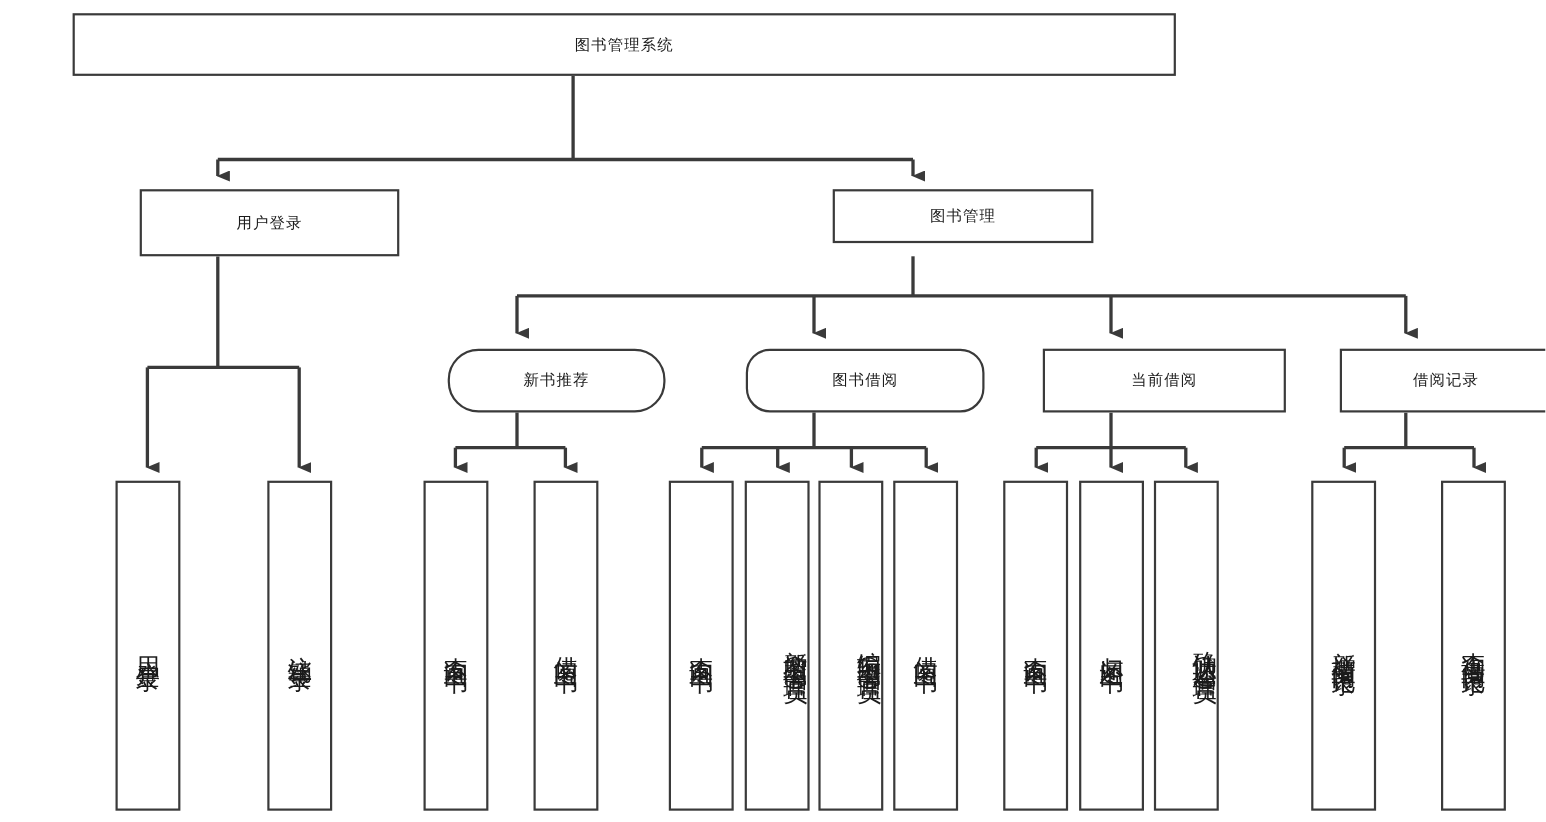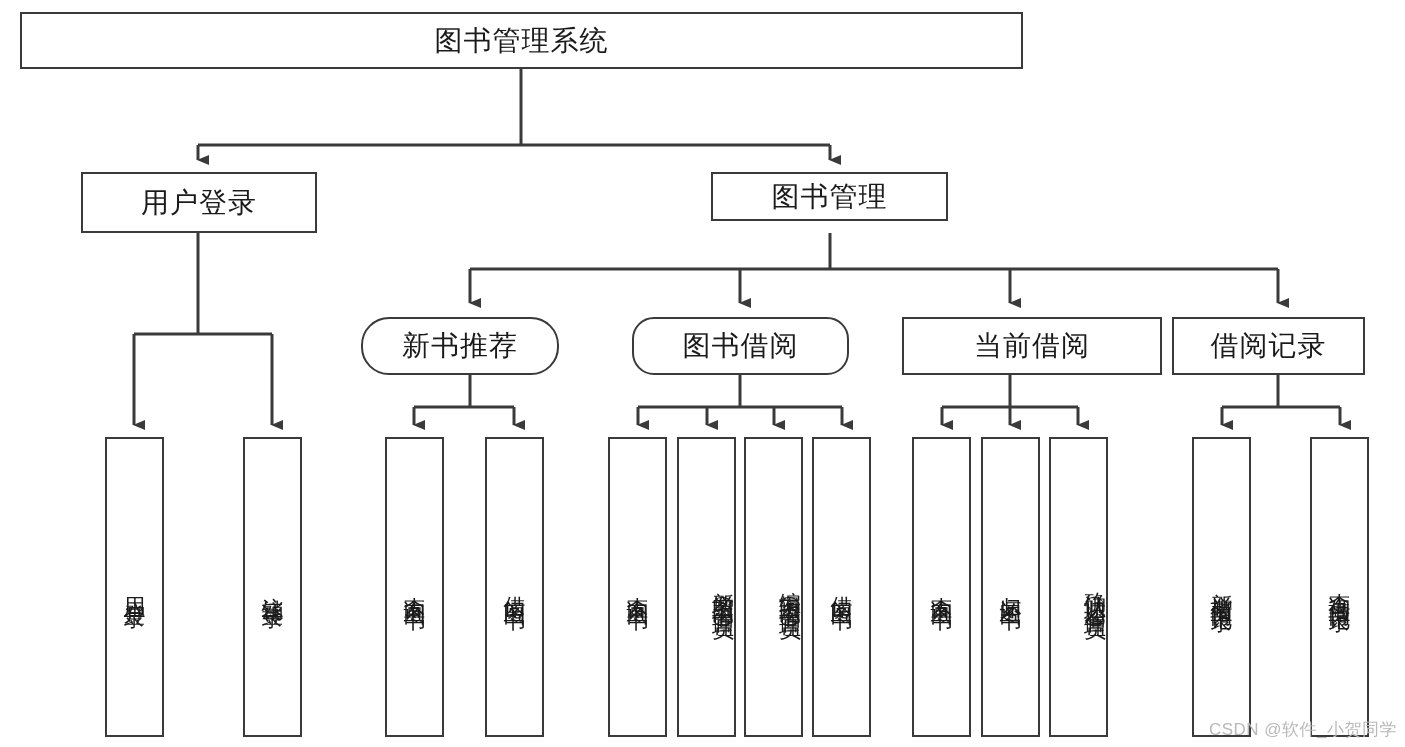--- a/index.html
+++ b/index.html
@@ -29,22 +29,23 @@
     position: absolute;
     box-sizing: border-box;
     background: #ffffff;
     border: 2px solid #3a3a3a;
     display: flex;
     align-items: center;
     justify-content: center;
     color: #1a1a1a;
   }
   .node-h {
-    font-size: 28px;
+    font-size: 14px;
     letter-spacing: 1px;
+    margin-left: 46px;
   }
   .node-v {
     writing-mode: vertical-rl;
     text-orientation: upright;
     font-size: 22px;
     letter-spacing: 4px;
     line-height: 1;
     white-space: nowrap;
     align-items: flex-start;
     justify-content: center;
@@ -129,21 +130,21 @@
   <div class="node node-h" style="left:711px; top:172px; width:237px; height:49px;">
     <span>图书管理</span>
   </div>
 
   <div class="node node-h" style="left:361px; top:317px; width:198px; height:58px;border-radius:28px;">
     <span>新书推荐</span>
   </div>
   <div class="node node-h" style="left:632px; top:317px; width:217px; height:58px;border-radius:22px;">
     <span>图书借阅</span>
   </div>
-  <div class="node node-h" style="left:902px; top:317px; width:260px; height:58px;">
+  <div class="node node-h" style="left:902px; top:317px; width:221px; height:58px;">
     <span>当前借阅</span>
   </div>
   <div class="node node-h" style="left:1172px; top:317px; width:193px; height:58px;">
     <span>借阅记录</span>
   </div>
 
   <div class="node node-v vcenter" style="left:105px; top:437px; width:59px; height:300px;">
     <span>用户登录</span>
   </div>
   <div class="node node-v vcenter" style="left:243px; top:437px; width:59px; height:300px;">
@@ -180,15 +181,14 @@
     <span>确认归还（管理员）</span>
   </div>
 
   <div class="node node-v vcenter" style="left:1192px; top:437px; width:59px; height:300px;">
     <span>新增借阅记录</span>
   </div>
   <div class="node node-v vcenter" style="left:1310px; top:437px; width:59px; height:300px;">
     <span>查询借阅记录</span>
   </div>
 
-  <div class="watermark">CSDN @软件_小贺同学</div>
 
 </div>
 
 </body></html>

